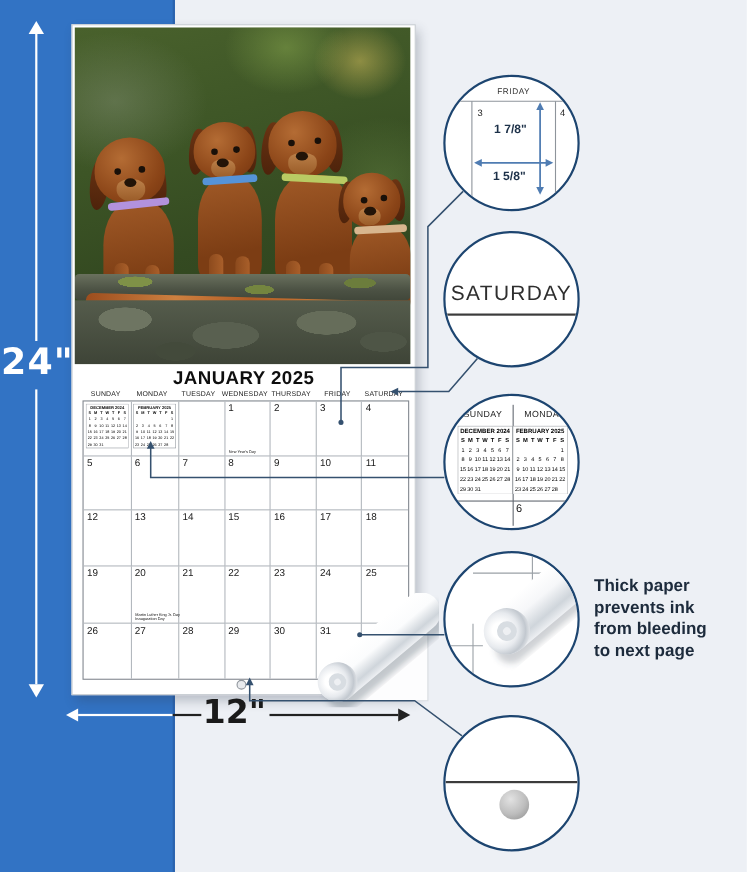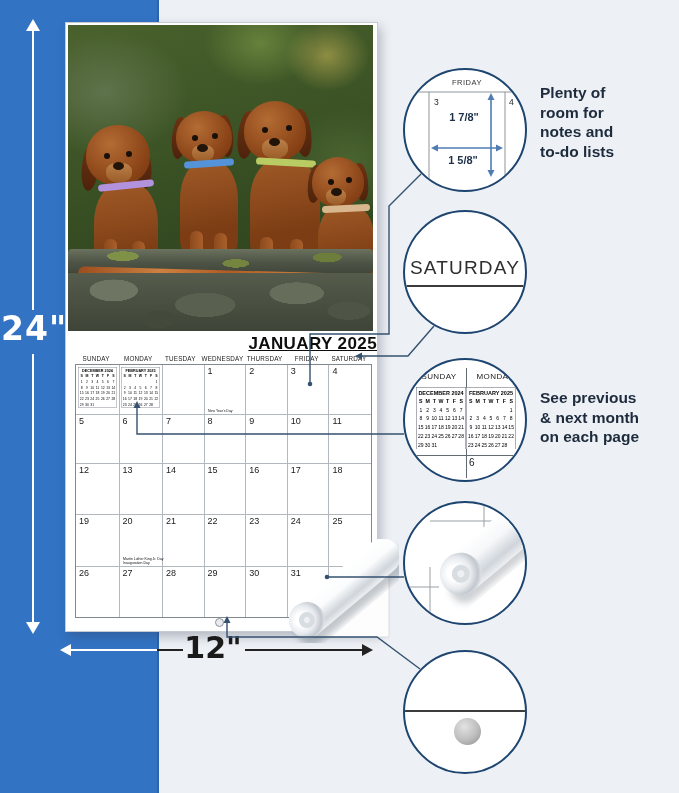--- a/index.html
+++ b/index.html
@@ -58,22 +58,22 @@
   .ear{width:17px;height:48px;background:linear-gradient(#6b3413,#4e230b);border-radius:45% 45% 50% 50%;}
   .head{background:radial-gradient(circle at 38% 32%,#b46c34,#8a4417 65%,#74340f);border-radius:50% 50% 46% 46%;z-index:2;}
   .eye{width:6px;height:6px;background:#191009;border-radius:50%;z-index:3;}
   .muzzle{background:linear-gradient(#bb8049,#9a5c28);border-radius:40% 40% 50% 50%;z-index:3;}
   .nose{width:11px;height:8px;background:#221408;border-radius:50%;z-index:4;}
   .body{background:linear-gradient(170deg,#a15a27,#7c3d14 70%);border-radius:40% 40% 18% 18%;z-index:1;}
   .collar{height:7px;border-radius:4px;z-index:4;}
   .leg{width:13px;background:linear-gradient(90deg,#8c4a1d,#a95f2a);border-radius:6px;z-index:2;}
   .paw{width:17px;height:10px;background:#a96228;border-radius:50%;z-index:7;}
 
-  .cal-title{position:absolute;top:311px;left:0;width:100%;text-align:right;color:#0e0e0e;
-             font:bold 17px/20px "Liberation Sans",sans-serif;letter-spacing:.4px;text-decoration:underline;}
+  .cal-title{position:absolute;top:311px;left:0;width:100%;text-align:center;color:#0e0e0e;
+             font:bold 17px/20px "Liberation Sans",sans-serif;letter-spacing:.4px;}
   .cal-headers{position:absolute;left:9px;top:332px;width:295px;display:grid;grid-template-columns:repeat(7,1fr);}
   .cal-headers span{font-size:6.3px;line-height:8px;color:#222;text-align:center;letter-spacing:.2px;}
   .cal-grid{position:absolute;left:9px;top:341px;width:295px;height:252px;display:grid;
             grid-template-columns:repeat(7,1fr);grid-template-rows:50px 49px 51px 52px 50px;
             border:1px solid #82888f;box-sizing:content-box;background:#fff;}
   .cal-cell{position:relative;border-right:1px solid #b3b8be;border-bottom:1px solid #b3b8be;}
   .cal-cell:nth-child(7n){border-right:none;}
   .cal-cell:nth-child(n+29){border-bottom:none;}
   .cal-date{position:absolute;top:1px;left:3px;font-size:9px;color:#1a1a1a;}
   .holiday{position:absolute;left:3px;bottom:1px;width:230%;transform:scale(.5);transform-origin:0 100%;
@@ -643,21 +643,18 @@
         <circle cx="5" cy="0" r="3.5" fill="#eef0f3"></circle>
       </g>
     </svg>
   </div>
 
   <div class="callout-circle" id="c5">
     <div class="c5-line"></div>
     <div class="c5-ball"></div>
   </div>
 
-  <div class="callout-text" id="t1">Plenty of
-room for
-notes and
-to-do lists</div>
-  <div class="callout-text" id="t3">See previous
-&amp; next month
-on each page</div>
+  <div class="callout-text" id="t4">Thick paper
+prevents ink
+from bleeding
+to next page</div>
 
 </div>
 
 </body></html>

